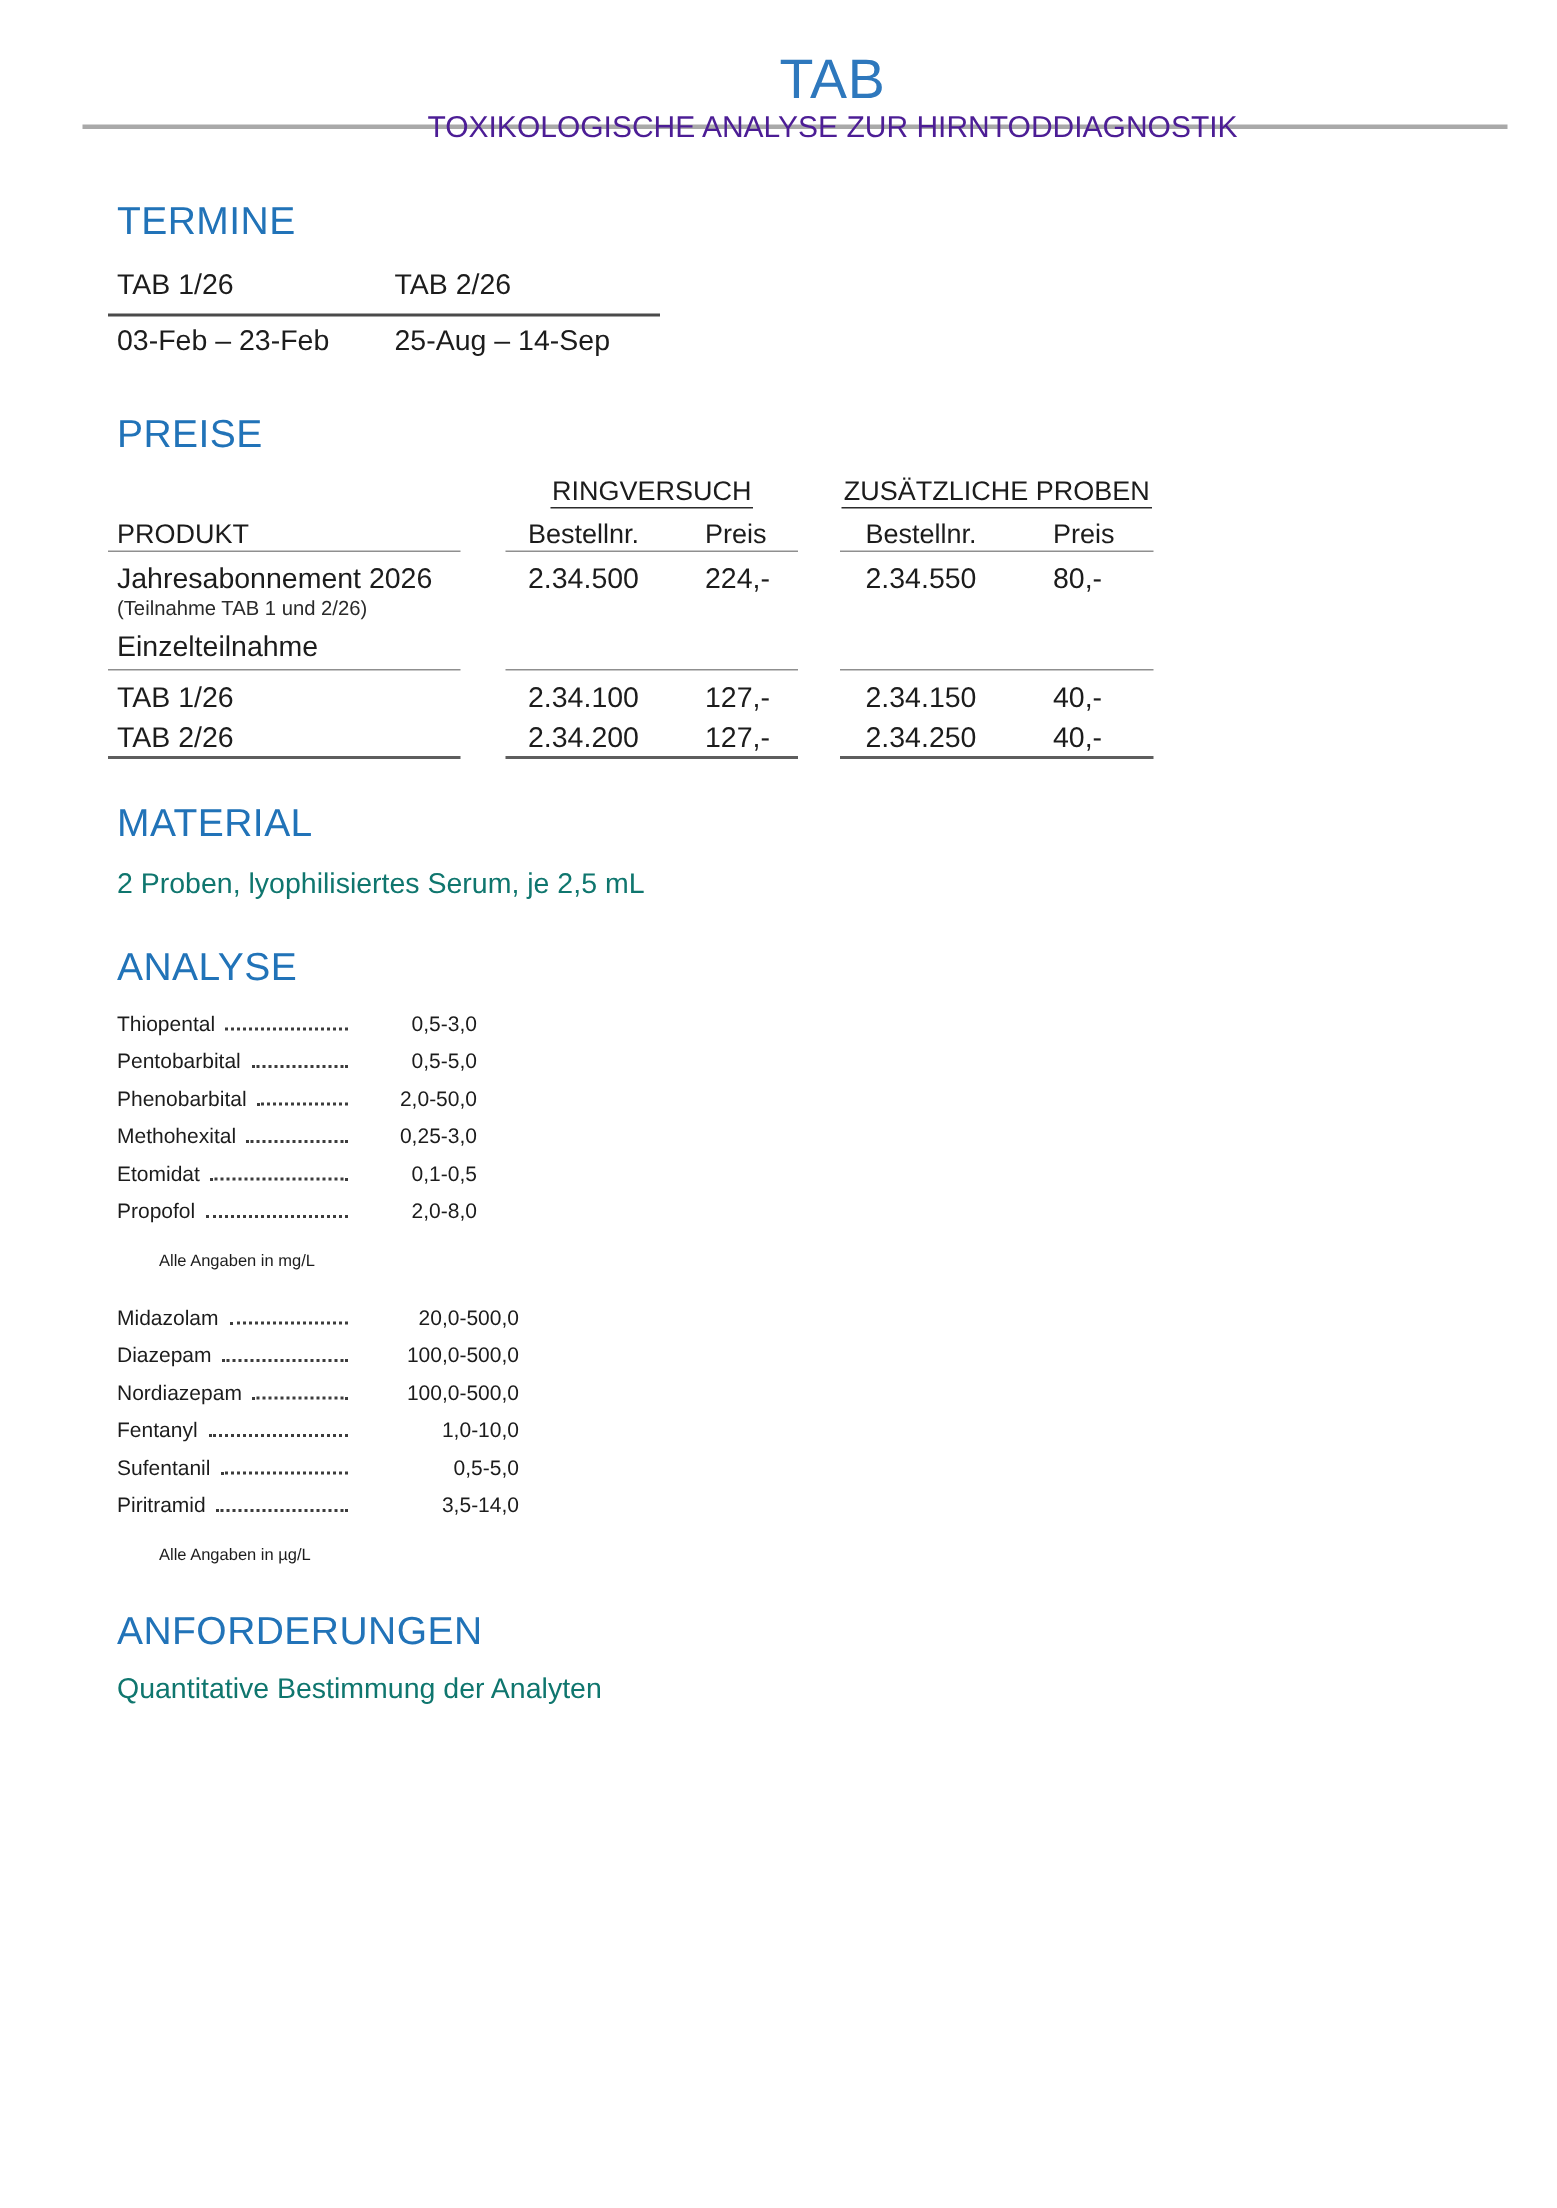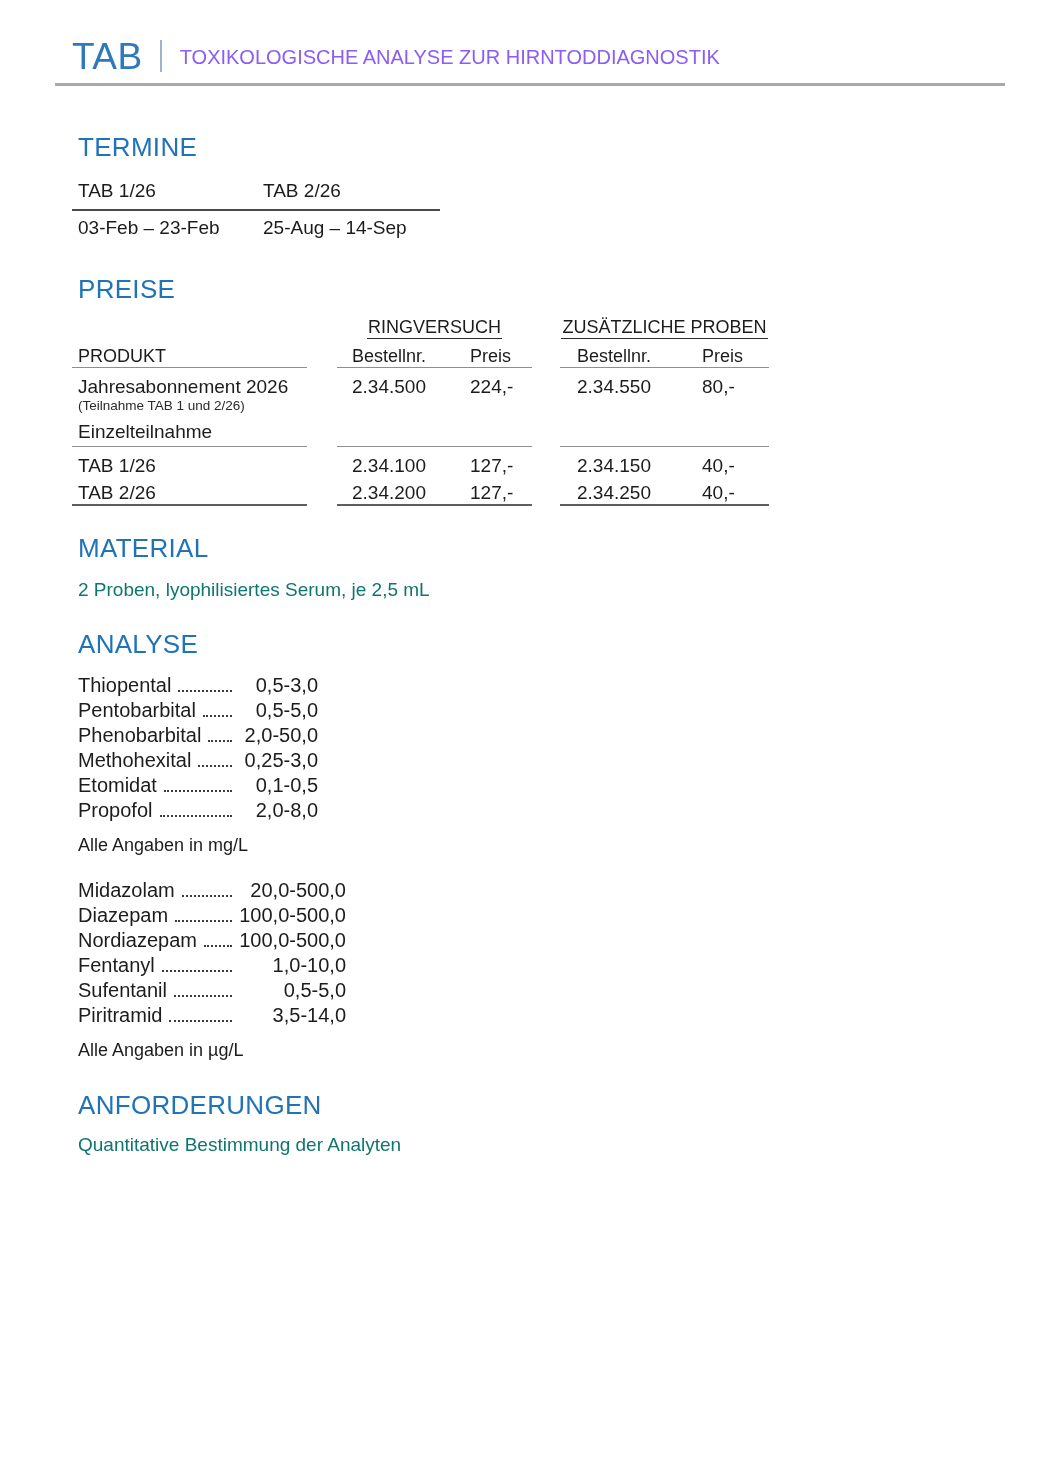--- a/index.html
+++ b/index.html
@@ -5,24 +5,24 @@
   * { box-sizing: border-box; margin: 0; padding: 0; }
   html, body { background: #ffffff; }
   body {
     width: 1038px; height: 1472px;
     font-family: "Liberation Sans", sans-serif;
     color: #1c1c1c;
     position: relative;
     overflow: hidden;
   }
   
-  .header { display: flex; align-items: center; margin: 34px 0 0 72px; height: 44px; }
+  .header { display: flex; align-items: center; margin: 34px 0 0 72px; height: 44px; flex-direction: column; }
   .logo { font-size: 37px; color: #2e78bd; letter-spacing: 0.5px; line-height: 1; }
   .header-divider { width: 2px; height: 32px; background: #9db4cd; margin: 0 18px 0 17px; }
-  .doc-title { font-size: 20px; color: #8b5cf6; letter-spacing: 0px; padding-top: 3px; text-align: center; }
+  .doc-title { font-size: 20px; color: #4c1d95; letter-spacing: 0px; padding-top: 3px; text-align: center; }
   .header-rule { margin: 5px 0 0 55px; width: 950px; height: 3px; background: #a9a9a9; }
 
   
   .section-heading {
     font-size: 26px; color: #2173b8; letter-spacing: 0.3px;
     margin-left: 78px; line-height: 1.15;
   }
   .h-termine { margin-top: 47px; }
   .h-preise  { margin-top: 36px; }
   .h-material { margin-top: 27px; }
@@ -57,29 +57,29 @@
   .seg1 { width: 235px; } .seg2 { width: 195px; } .seg3 { width: 209px; }
   .thin .seg1, .thin .seg2, .thin .seg3 { border-top: 1px solid #8f8f8f; }
   .thick { height: 3px; }
   .thick .seg1, .thick .seg2, .thick .seg3 { border-top: 2px solid #5e5e5e; }
   .d-row { height: 27px; }
   .note-row { height: 21px; font-size: 13.5px; color: #2a2a2a; align-items: flex-start; }
   .sub-row { height: 27px; align-items: flex-end; padding-bottom: 3px; }
 
   
   .an-list { margin: 14px 0 0 78px; }
-  .an-row { display: flex; align-items: baseline; font-size: 20px; height: 25px; }
+  .an-row { display: flex; align-items: baseline; font-size: 14px; height: 25px; }
   .an-list-1 .an-row { width: 240px; }
   .an-list-2 .an-row { width: 268px; }
   .an-name { white-space: nowrap; }
   .an-leader { flex: 1; min-width: 8px; border-bottom: 2.4px dotted #3c3c3c; margin: 0 4px 4px 7px; }
   .an-val { text-align: right; white-space: nowrap; }
   .an-list-1 .an-val { width: 82px; }
   .an-list-2 .an-val { width: 110px; }
-  .unit-note { font-size: 18px; margin: 11px 0 0 78px; color: #1c1c1c; }
+  .unit-note { font-size: 11px; margin: 11px 0 0 106px; color: #1c1c1c; }
   .an-list-2 { margin-top: 23px; }
   .material-text { margin-top: 15px; }
   .anforderungen-text { margin-top: 14px; }
 </style>
 </head>
 <body>
 
 <div class="header">
   <span class="logo">TAB</span>
   <span class="header-divider"></span>

